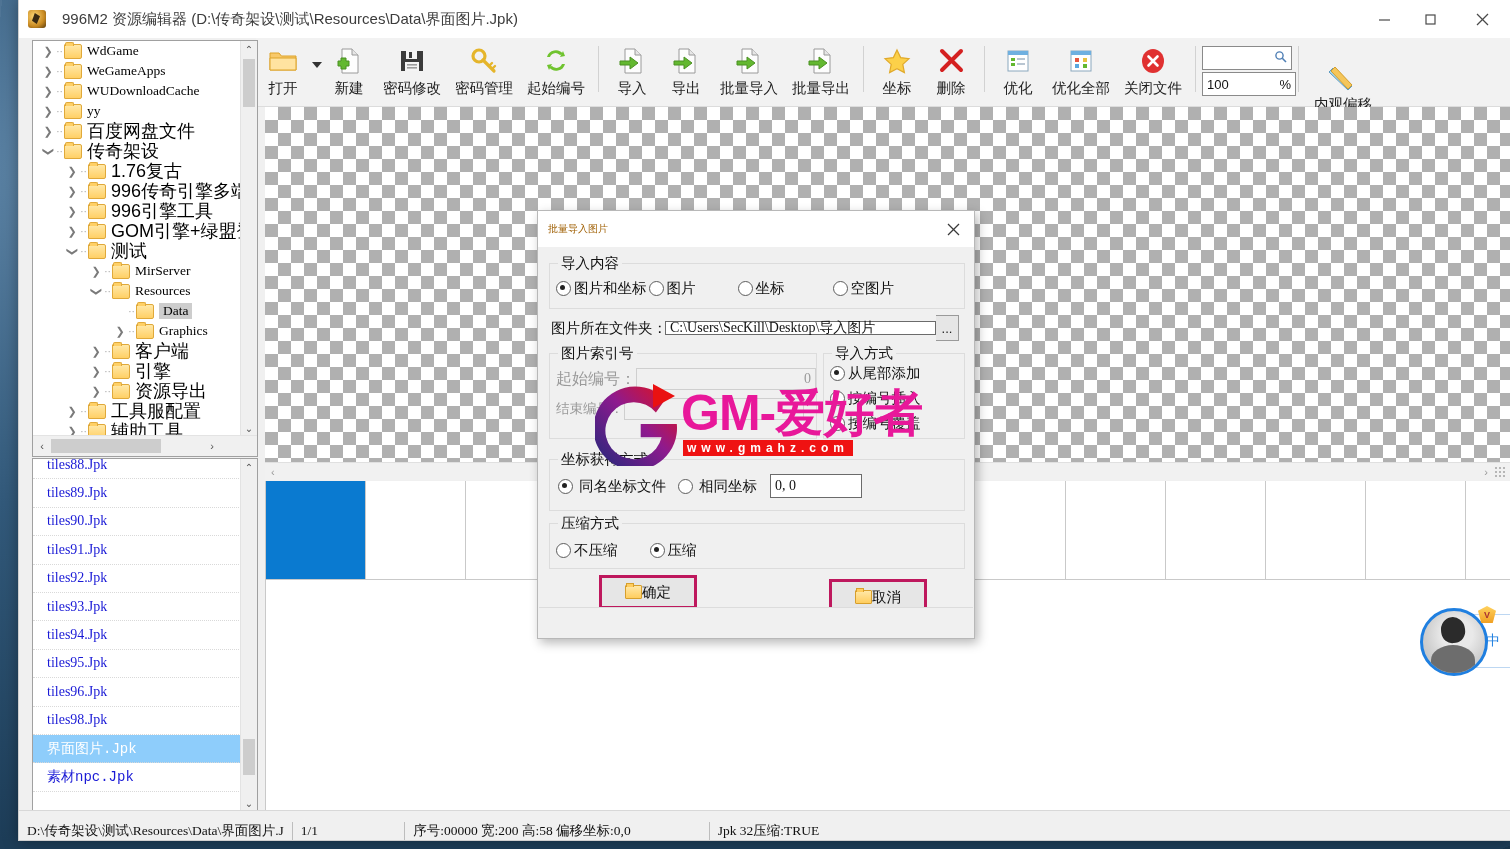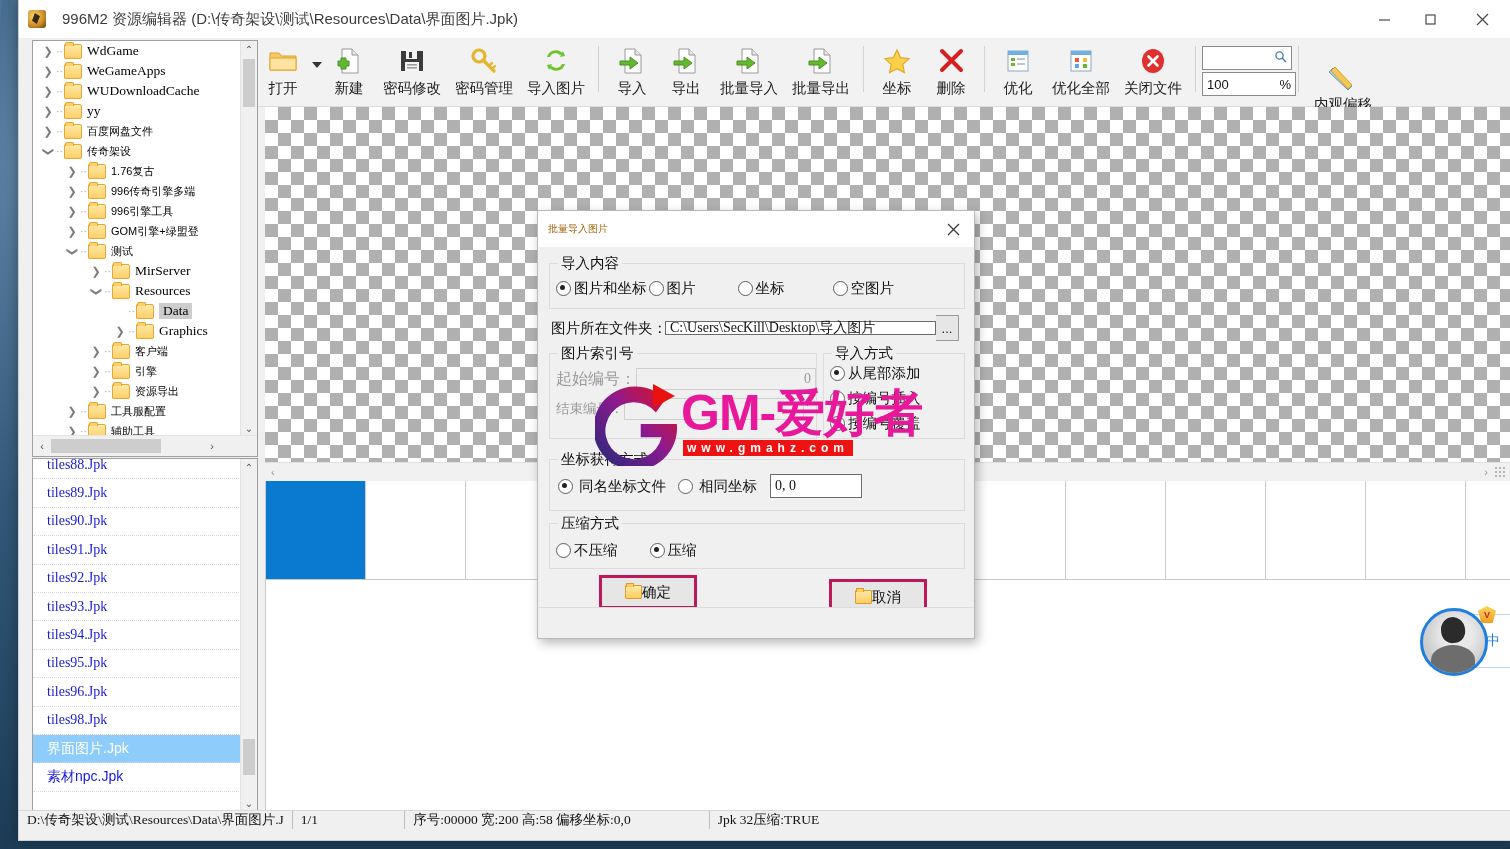--- a/index.html
+++ b/index.html
@@ -84,21 +84,21 @@
   
   #treepanel{
     position:absolute;left:13px;top:40px;width:224px;height:415px;
     background:#fff;border:1px solid #a0a0a0;overflow:hidden;
   }
   #treeinner{position:absolute;left:0;top:0;right:16px;bottom:20px;overflow:hidden;}
   .trow{
     height:20px;display:flex;align-items:center;font-size:13.5px;color:#000;
     font-family:"Liberation Serif","DejaVu Serif",serif;white-space:nowrap;
   }
-  .tw{font-family:"Liberation Sans","DejaVu Sans",sans-serif;font-size:11px;}
+  .tw{font-family:"Liberation Sans","DejaVu Sans",sans-serif;font-size:18px;}
   .chev{width:14px;text-align:center;color:#7a7a7a;font-size:11px;flex:0 0 14px;}
   .dash{width:9px;color:#9a9a9a;font-size:10px;flex:0 0 9px;text-align:center;}
   .fold{
     width:16px;height:13px;flex:0 0 16px;margin-right:5px;position:relative;
     background:linear-gradient(#ffe8a8,#ffd066);
     border:1px solid #e0a93a;border-radius:1px 2px 2px 1px;
   }
   .fold:before{
     content:"";position:absolute;left:0;top:-3px;width:7px;height:3px;
     background:#ffd066;border:1px solid #e0a93a;border-bottom:none;border-radius:2px 2px 0 0;
@@ -120,21 +120,21 @@
   
   #listpanel{
     position:absolute;left:13px;top:458px;width:224px;height:352px;
     background:#fff;border:1px solid #a0a0a0;overflow:hidden;
   }
   .lrow{
     height:27.4px;display:flex;align-items:center;padding-left:14px;
     font-size:14px;color:#1a1ad6;border-bottom:1px dotted #d9d9d9;
     font-family:"Liberation Serif","DejaVu Serif",serif;white-space:nowrap;
   }
-  .lrow.cn{font-family:Liberation Sans, sans-serif;}
+  .lrow.cn{font-family:Liberation Mono, monospace;}
   .lrow.on{background:#8ecdfb;color:#ffffff;}
   #listvsb{
     position:absolute;right:0;top:0;width:16px;bottom:0;background:#f0f0f0;
     border-left:1px solid #e3e3e3;
   }
   #listvthumb{position:absolute;left:2px;top:280px;width:12px;height:36px;background:#cdcdcd;}
 
   
   #canvasarea{
     position:absolute;left:246px;top:107px;width:1246px;height:355px;
@@ -161,21 +161,21 @@
     position:absolute;left:246px;top:481px;width:1246px;height:329px;
     background:#ffffff;border-left:1px solid #c9c9c9;
   }
   .tilerow{display:flex;border-bottom:1px solid #c9c9c9;}
   .tile{width:100px;height:98px;border-right:1px solid #c9c9c9;box-sizing:border-box;background:#fff;}
   .tile.blue{background:#0a7ad0;}
 
   
   #statusbar{
     position:absolute;left:0;bottom:0;width:1492px;height:29px;background:#f0f0f0;
-    border-top:1px solid #d8d8d8;display:flex;align-items:flex-start;
+    border-top:1px solid #d8d8d8;display:flex;align-items:flex-end;
     font-family:"Liberation Serif","DejaVu Serif",serif;font-size:13.5px;color:#111;
   }
   .sseg{padding:0 8px;height:18px;display:flex;align-items:center;white-space:nowrap;}
   .svline{width:1px;height:18px;background:#bdbdbd;}
 
   
   #dlg{
     position:absolute;left:537px;top:210px;width:436px;height:427px;
     background:#f0f0f0;border:1px solid #b8b8b8;
     box-shadow:3px 4px 10px rgba(0,0,0,.28);
@@ -349,21 +349,21 @@
 
     <div class="tbtn">
       <div class="ic">
         <svg width="28" height="26" viewBox="0 0 28 26">
           <path d="M5 9a9 9 0 0 1 16-3l-3 1a6 6 0 0 0-10 2z" fill="#6fc32e"></path>
           <path d="M23 16a9 9 0 0 1-16 3l3-1a6 6 0 0 0 10-2z" fill="#6fc32e"></path>
           <path d="M21 3l2 5-5 1z" fill="#6fc32e"></path>
           <path d="M7 22l-2-5 5-1z" fill="#6fc32e"></path>
         </svg>
       </div>
-      <div class="lb">导入图片</div>
+      <div class="lb">起始编号</div>
     </div>
 
     <div class="tsep"></div>
 
     <div class="tbtn">
       <div class="ic">
         <svg width="26" height="28" viewBox="0 0 26 28">
           <path d="M6 2h10l6 6v18H6z" fill="#fdfdfd" stroke="#9a9a9a"></path>
           <path d="M16 2v6h6" fill="#e6e6e6" stroke="#9a9a9a"></path>
           <path d="M1 14h10v-4l8 6-8 6v-4H1z" fill="#63b830" stroke="#4b9022"></path>

